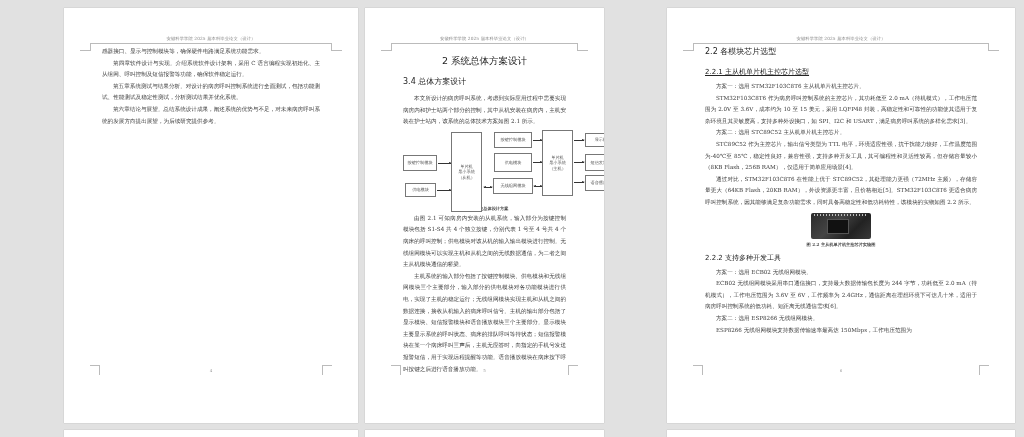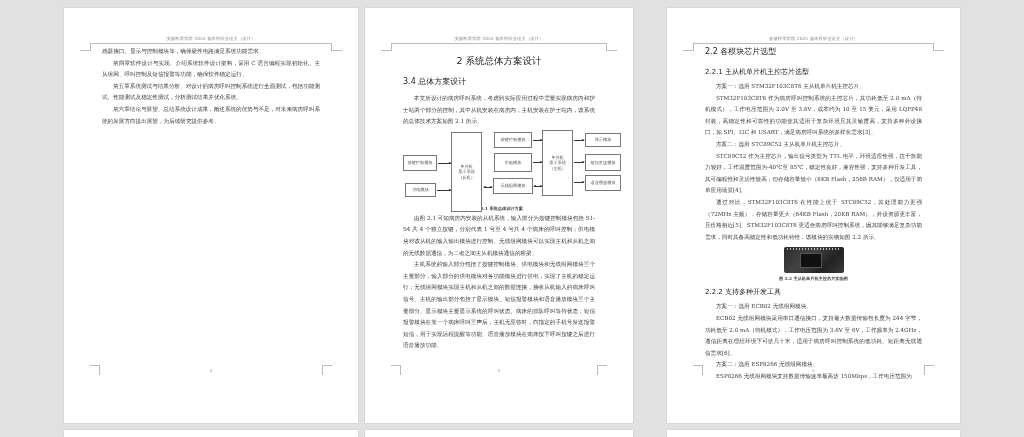--- a/index.html
+++ b/index.html
@@ -10,22 +10,22 @@
     color:#333;
   }
   .page {
     position:absolute; background:#fff;
     box-shadow:0 0 1px rgba(0,0,0,0.25);
     overflow:hidden;
   }
   .page.top { top:8px; height:415px; }
   .page.bottom { top:430px; height:20px; }
   .p1 { left:64px; width:294px; }
-  .p2 { left:365px; width:268px;text-decoration:underline; }
-  .p3 { left:667px; width:293px; }
+  .p2 { left:365px; width:239px;text-decoration:underline; }
+  .p3 { left:667px; width:348px; }
   .hdr {
     position:absolute; top:28px; left:0; right:0; text-align:center;
     font-size:4.3px; color:#888; letter-spacing:0.1px;
   }
   .hdr-line {
     position:absolute; top:35px; left:26px; right:26px; height:7px;
     border-top:0.6px solid #bbb;
     border-left:0.6px solid #bbb; border-right:0.6px solid #bbb;
   }
   .hdr-line::before, .hdr-line::after {
@@ -156,21 +156,21 @@
   <div class="ftr-mark l"></div>
   <div class="ftr-mark r"></div>
   <div class="pgnum">5</div>
 </div>
 
 <div class="page top p3">
   <div class="hdr">安徽科学学院 2025 届本科毕业论文（设计）</div>
   <div class="hdr-line"></div>
   <div class="body" style="top:36px;">
     <p class="h2" style="line-height:16px;">2.2  各模块芯片选型</p>
-    <p class="h3" style="line-height:14px;margin-top:5px;">2.2.1  主从机单片机主控芯片选型</p>
+    <p class="h3" style="line-height:14px;margin-top:5px;text-decoration:underline;">2.2.1  主从机单片机主控芯片选型</p>
     <p class="ind" style="margin-top:2px;">方案一：选用 STM32F103C8T6 主从机单片机主控芯片。</p>
     <p class="ind">STM32F103C8T6 作为病房呼叫控制系统的主控芯片，其功耗低至 2.0 mA（待机模式），工作电压范围为 2.0V 至 3.6V，成本约为 10 至 15 美元，采用 LQFP48 封装，高稳定性和可靠性的功能使其适用于复杂环境且其灵敏度高，支持多种外设接口，如 SPI、I2C 和 USART，满足病房呼叫系统的多样化需求[3]。</p>
     <p class="ind">方案二：选用 STC89C52 主从机单片机主控芯片。</p>
     <p class="ind">STC89C52 作为主控芯片，输出信号类型为 TTL 电平，环境适应性强，抗干扰能力较好，工作温度范围为-40℃至 85℃，稳定性良好，兼容性强，支持多种开发工具，其可编程性和灵活性较高，但存储容量较小（8KB Flash，256B RAM），仅适用于简单应用场景[4]。</p>
     <p class="ind">通过对比，STM32F103C8T6 在性能上优于 STC89C52，其处理能力更强（72MHz 主频），存储容量更大（64KB Flash，20KB RAM），外设资源更丰富，且价格相近[5]。STM32F103C8T6 更适合病房呼叫控制系统，因其能够满足复杂功能需求，同时具备高稳定性和低功耗特性，该模块的实物如图 2.2 所示。</p>
     <div class="chip"></div>
     <div class="caption">图 2.2  主从机单片机主控芯片实物图</div>
     <p class="h3" style="line-height:14px;margin-top:2px;">2.2.2  支持多种开发工具</p>
     <p class="ind" style="margin-top:2px;">方案一：选用 ECB02 无线组网模块。</p>
     <p class="ind">ECB02 无线组网模块采用串口通信接口，支持最大数据传输包长度为 244 字节，功耗低至 2.0 mA（待机模式），工作电压范围为 3.6V 至 6V，工作频率为 2.4GHz，通信距离在理想环境下可达几十米，适用于病房呼叫控制系统的低功耗、短距离无线通信需求[6]。</p>

